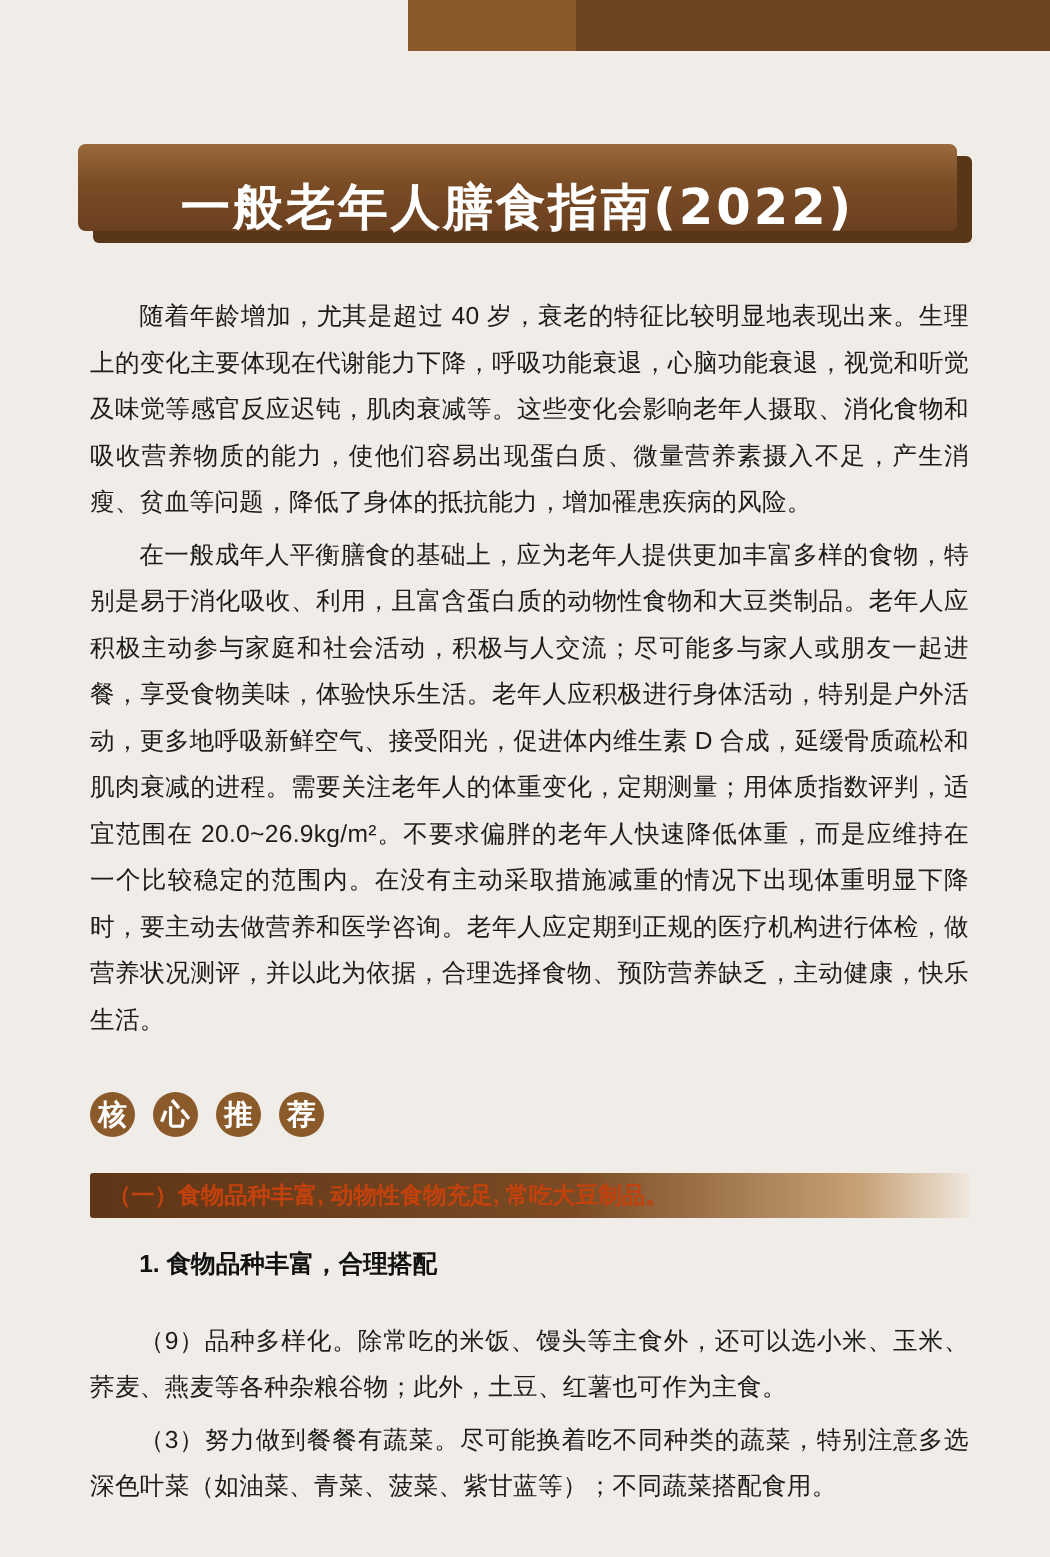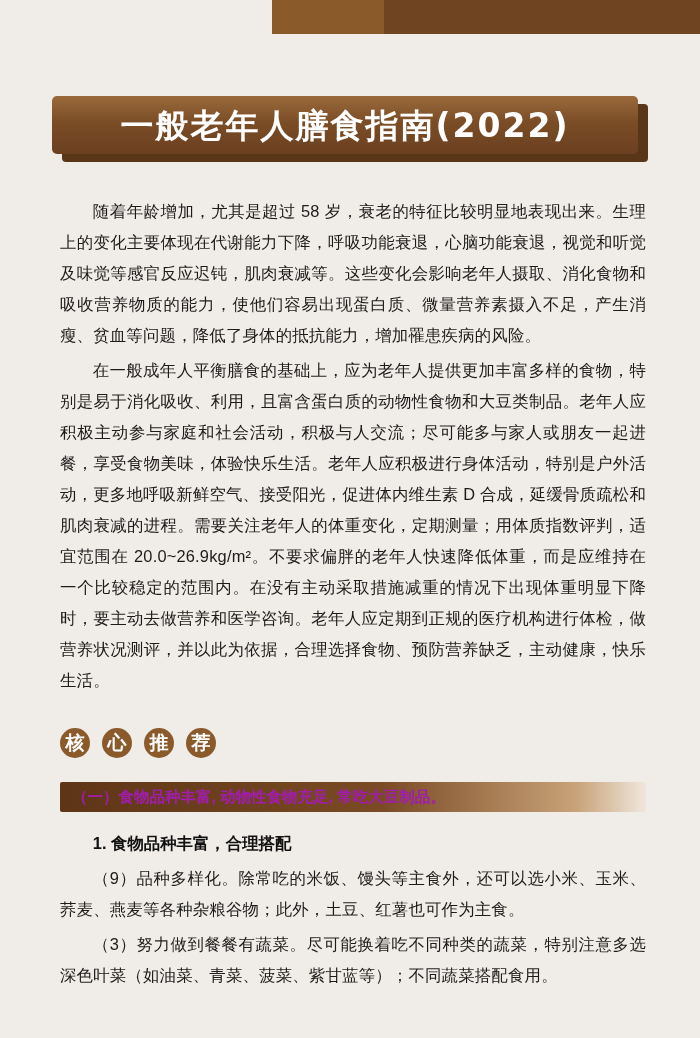--- a/index.html
+++ b/index.html
@@ -51,21 +51,21 @@
   }
   .banner {
     position: absolute;
     left: 0;
     top: 0;
     width: 586px;
     height: 58px;
     border-radius: 5px;
     background: linear-gradient(180deg, #9a6a3c 0%, #7b4d26 45%, #6b4020 100%);
     display: flex;
-    align-items: center;
+    align-items: flex-end;
     justify-content: center;
     box-sizing: border-box;
   }
   .banner-title {
     color: #ffffff;
     font-size: 33px;
     font-weight: bold;
     letter-spacing: 2px;
     line-height: 1;
     white-space: nowrap;
@@ -128,36 +128,36 @@
     background: linear-gradient(90deg, #5e3517 0%, #7a4b24 55%, #c8a278 88%, #efe7dd 100%);
     border-radius: 2px;
   }
   .subsection-text {
     position: absolute;
     left: 12px;
     top: 0;
     height: 30px;
     display: flex;
     align-items: center;
-    color: #a21caf;
+    color: #c2410c;
     font-size: 15.5px;
     font-weight: bold;
     white-space: nowrap;
     font-family: "Liberation Sans", sans-serif;
   }
 
   
   .post {
     position: absolute;
     top: 828px;
     left: 60px;
     width: 586px;
   }
   .num-heading {
-    margin: 0 0 4px 0;
+    margin: 0 0 20px 0;
     font-size: 16.4px;
     line-height: 31px;
     font-weight: bold;
     color: #111;
     text-indent: 2em;
     font-family: "Liberation Sans", sans-serif;
   }
 </style>
 </head>
 <body>
@@ -169,21 +169,21 @@
 </div>
 
 <div class="banner-wrap">
   <div class="banner-shadow"></div>
   <div class="banner">
     <span class="banner-title">一般老年人膳食指南(2022)</span>
   </div>
 </div>
 
 <div class="content">
-  <p class="para">随着年龄增加，尤其是超过 58 岁，衰老的特征比较明显地表现出来。生理上的变化主要体现在代谢能力下降，呼吸功能衰退，心脑功能衰退，视觉和听觉及味觉等感官反应迟钝，肌肉衰减等。这些变化会影响老年人摄取、消化食物和吸收营养物质的能力，使他们容易出现蛋白质、微量营养素摄入不足，产生消瘦、贫血等问题，降低了身体的抵抗能力，增加罹患疾病的风险。</p>
+  <p class="para">随着年龄增加，尤其是超过 40 岁，衰老的特征比较明显地表现出来。生理上的变化主要体现在代谢能力下降，呼吸功能衰退，心脑功能衰退，视觉和听觉及味觉等感官反应迟钝，肌肉衰减等。这些变化会影响老年人摄取、消化食物和吸收营养物质的能力，使他们容易出现蛋白质、微量营养素摄入不足，产生消瘦、贫血等问题，降低了身体的抵抗能力，增加罹患疾病的风险。</p>
   <p class="para">在一般成年人平衡膳食的基础上，应为老年人提供更加丰富多样的食物，特别是易于消化吸收、利用，且富含蛋白质的动物性食物和大豆类制品。老年人应积极主动参与家庭和社会活动，积极与人交流；尽可能多与家人或朋友一起进餐，享受食物美味，体验快乐生活。老年人应积极进行身体活动，特别是户外活动，更多地呼吸新鲜空气、接受阳光，促进体内维生素 D 合成，延缓骨质疏松和肌肉衰减的进程。需要关注老年人的体重变化，定期测量；用体质指数评判，适宜范围在 20.0~26.9kg/m²。不要求偏胖的老年人快速降低体重，而是应维持在一个比较稳定的范围内。在没有主动采取措施减重的情况下出现体重明显下降时，要主动去做营养和医学咨询。老年人应定期到正规的医疗机构进行体检，做营养状况测评，并以此为依据，合理选择食物、预防营养缺乏，主动健康，快乐生活。</p>
 </div>
 
 <div class="core-heading">
   <span class="core-char">核</span>
   <span class="core-char">心</span>
   <span class="core-char">推</span>
   <span class="core-char">荐</span>
 </div>
 

